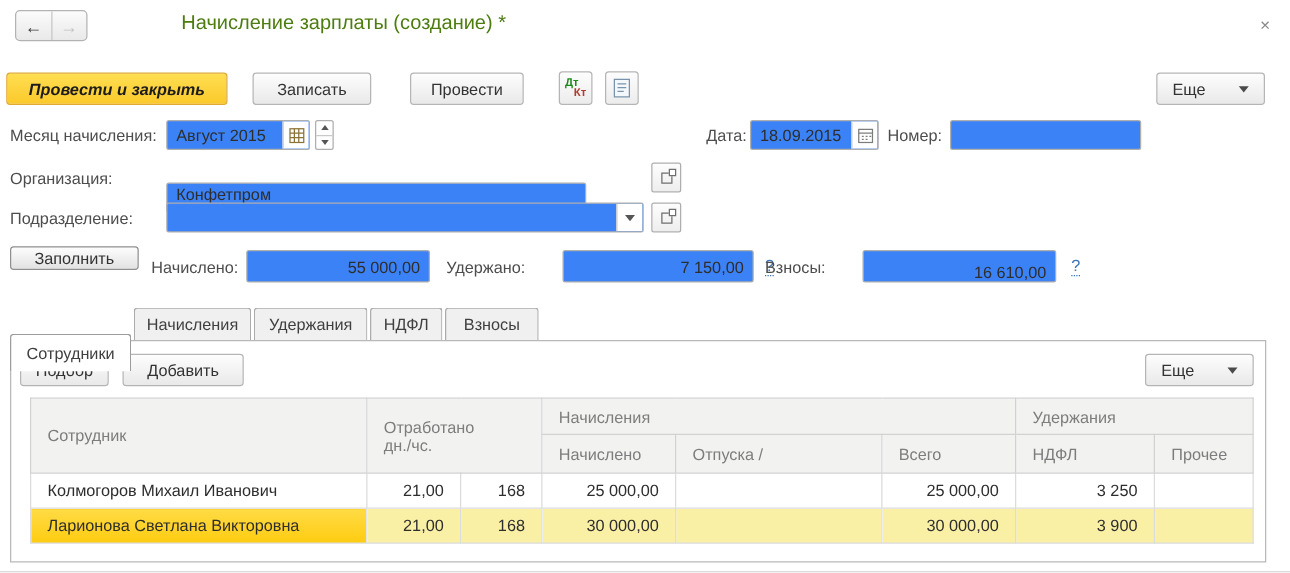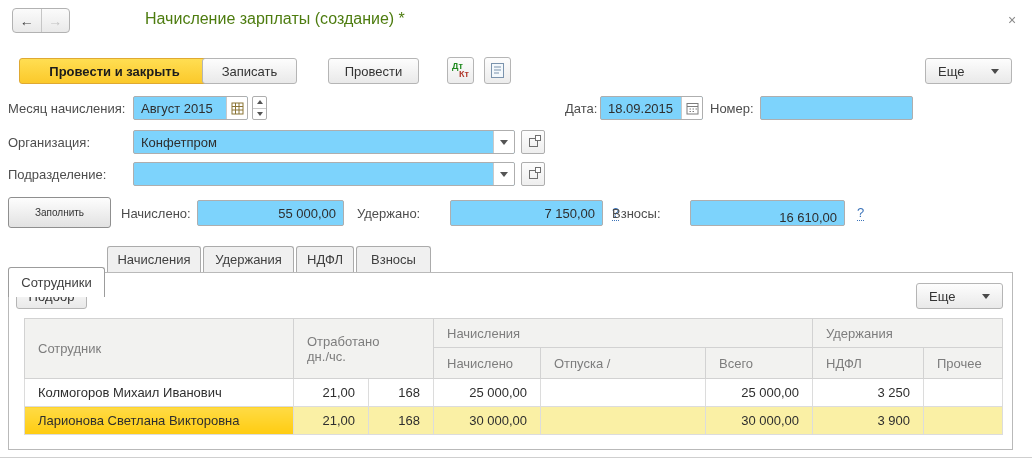--- a/index.html
+++ b/index.html
@@ -17,53 +17,53 @@
   .nav-btn { flex:1; display:flex; align-items:center; justify-content:center;
     font-size:14px; font-weight:bold; color:#3c3c3c; cursor:default; }
   .nav-btn.fwd { color:#c3c3c3; border-left:1px solid #c6c6c6; }
   .page-title { position:absolute; left:145px; top:10px; font-size:16px; color:#4d7c0f; }
   .win-close { position:absolute; left:1003px; top:11px; width:18px; height:18px;
     text-align:center; color:#8a8a8a; font-size:14px; line-height:18px; }
   
   .btn { position:absolute; height:26px; border:1px solid #b5b5b5; border-radius:3px;
     background:linear-gradient(#fdfdfd,#e9e9e9); color:#333; font-size:13px;
     display:flex; align-items:center; justify-content:center; cursor:default; }
-  .btn-primary { left:19px; top:58px; width:191px; font-weight:bold; color:#1c1c1c;
-    background:linear-gradient(#ffde52,#fbc92b); border-color:#dfa932; }
+  .btn-primary { left:5px; top:58px; width:177px; font-weight:bold; color:#1c1c1c;
+    background:linear-gradient(#ffde52,#fbc92b); border-color:#dfa932;font-style:italic; }
   .btn-save { left:202px; top:58px; width:95px; }
   .btn-post { left:328px; top:58px; width:91px; }
   .icon-btn { position:absolute; width:27px; height:27px; top:57px;
     border:1px solid #b5b5b5; border-radius:3px; background:linear-gradient(#fdfdfd,#ececec); }
   .dtkt { left:447px; }
   .dtkt span { position:absolute; font-size:9px; font-weight:bold; line-height:9px; }
   .dtkt .dt { left:4px; top:4px; color:#1e8a1e; }
   .dtkt .kt { right:4px; bottom:4px; color:#b23a2e; }
   .docbtn { left:484px; display:flex; align-items:center; justify-content:center; }
   .btn-more { width:87px; justify-content:space-between; padding:0 12px; }
   .more-top { left:925px; top:58px; }
   .caret { width:0; height:0; border-left:4px solid transparent; border-right:4px solid transparent;
     border-top:5px solid #4a4a4a; }
   
   .lbl { position:absolute; color:#4d4d4d; }
   .fld { position:absolute; height:24px; border:1px solid #aeaeae; border-radius:2px;
-    background:#7dd3fc; display:flex; align-items:stretch; overflow:hidden; }
+    background:#3b82f6; display:flex; align-items:stretch; overflow:hidden; }
   .fld input { border:none; outline:none; flex:1; padding:0 7px; font:13px "Liberation Sans","DejaVu Sans",sans-serif; color:#2e2e2e; min-width:0; background:transparent; }
   .fld .side { width:21px; border-left:1px solid #c9c9c9; display:flex; align-items:center; justify-content:center; background:#fff; }
   .spin { position:absolute; left:252px; top:96px; width:15px; height:24px;
     border:1px solid #aeaeae; border-radius:2px; background:#fff; display:flex; flex-direction:column; }
   .spin div { flex:1; display:flex; align-items:center; justify-content:center; }
   .spin .up { border-bottom:1px solid #c9c9c9; }
   .tri-up { width:0;height:0;border-left:3px solid transparent;border-right:3px solid transparent;border-bottom:4px solid #555; }
   .tri-dn { width:0;height:0;border-left:3px solid transparent;border-right:3px solid transparent;border-top:4px solid #555; }
   .openbtn { position:absolute; width:24px; height:24px; border:1px solid #aeaeae; border-radius:2px;
     background:linear-gradient(#fdfdfd,#eee); display:flex; align-items:center; justify-content:center; }
   .sq-outer { width:9px; height:9px; border:1px solid #6f6f6f; position:relative; }
   .sq-inner { width:6px; height:6px; border:1px solid #6f6f6f; background:#fff; position:absolute; top:-4px; right:-4px; }
   
-  .btn-fill { left:8px; top:197px; width:103px; height:31px; font-size:10px;
+  .btn-fill { left:8px; top:197px; width:103px; height:19px; font-size:13px;
     border-color:#8f8f8f; background:linear-gradient(#fdfdfd,#e2e2e2); }
   .total-fld { height:26px; }
   .total-fld input { text-align:right; }
   .help { position:absolute; color:#3b73b9; border-bottom:1px dotted #3b73b9; font-size:13px; cursor:default; }
   
   .tab { position:absolute; display:flex; align-items:center; justify-content:center;
     border:1px solid #ababab; border-bottom:none; border-radius:3px 3px 0 0;
     background:#f0f0f0; color:#3f3f3f; height:26px; top:246px; cursor:default; }
   .tab.active { top:243px; height:30px; background:#fff; border-color:#9c9c9c; z-index:3; }
   
@@ -157,21 +157,21 @@
           <line x1="6.5" y1="9.5" x2="8" y2="9.5" stroke="#7c7c7c"></line>
       </svg>
     </div>
   </div>
   <div class="lbl" style="left:710px; top:101px;">Номер:</div>
   <div class="fld" style="left:760px; top:96px; width:153px;">
     <input value="" style="">
   </div>
 
   <div class="lbl" style="left:8px; top:135px;">Организация:</div>
-  <div class="fld" style="left:133px; top:130px; width:382px;">
+  <div class="fld" style="left:133px; top:146px; width:336px;flex-direction:column;">
     <input value="Конфетпром" style="">
     <div class="side">
         <span class="caret" style="border-top-color:#555;"></span>
       </div>
   </div>
   <div class="openbtn" style="left:521px; top:130px;">
     <span class="sq-outer">
         <span class="sq-inner"></span>
       </span>
   </div>
@@ -206,20 +206,21 @@
   <div class="help" style="left:857px; top:205px;">?</div>
 
   <div class="tab active" style="left:8px;   width:97px;margin-top:24px;">Сотрудники</div>
   <div class="tab" style="left:107px; width:94px;">Начисления</div>
   <div class="tab" style="left:203px; width:91px;">Удержания</div>
   <div class="tab" style="left:296px; width:58px;">НДФЛ</div>
   <div class="tab" style="left:356px; width:75px;">Взносы</div>
 
   <div class="panel">
     <div class="btn b-pick">Подбор</div>
+    <div class="btn b-add">Добавить</div>
     <div class="btn btn-more more-grid">
       <span>Еще</span>
       <span class="caret"></span>
     </div>
 
     <table class="grid">
       <colgroup>
         <col style="width:269px">
           <col style="width:75px">
           <col style="width:65px">

